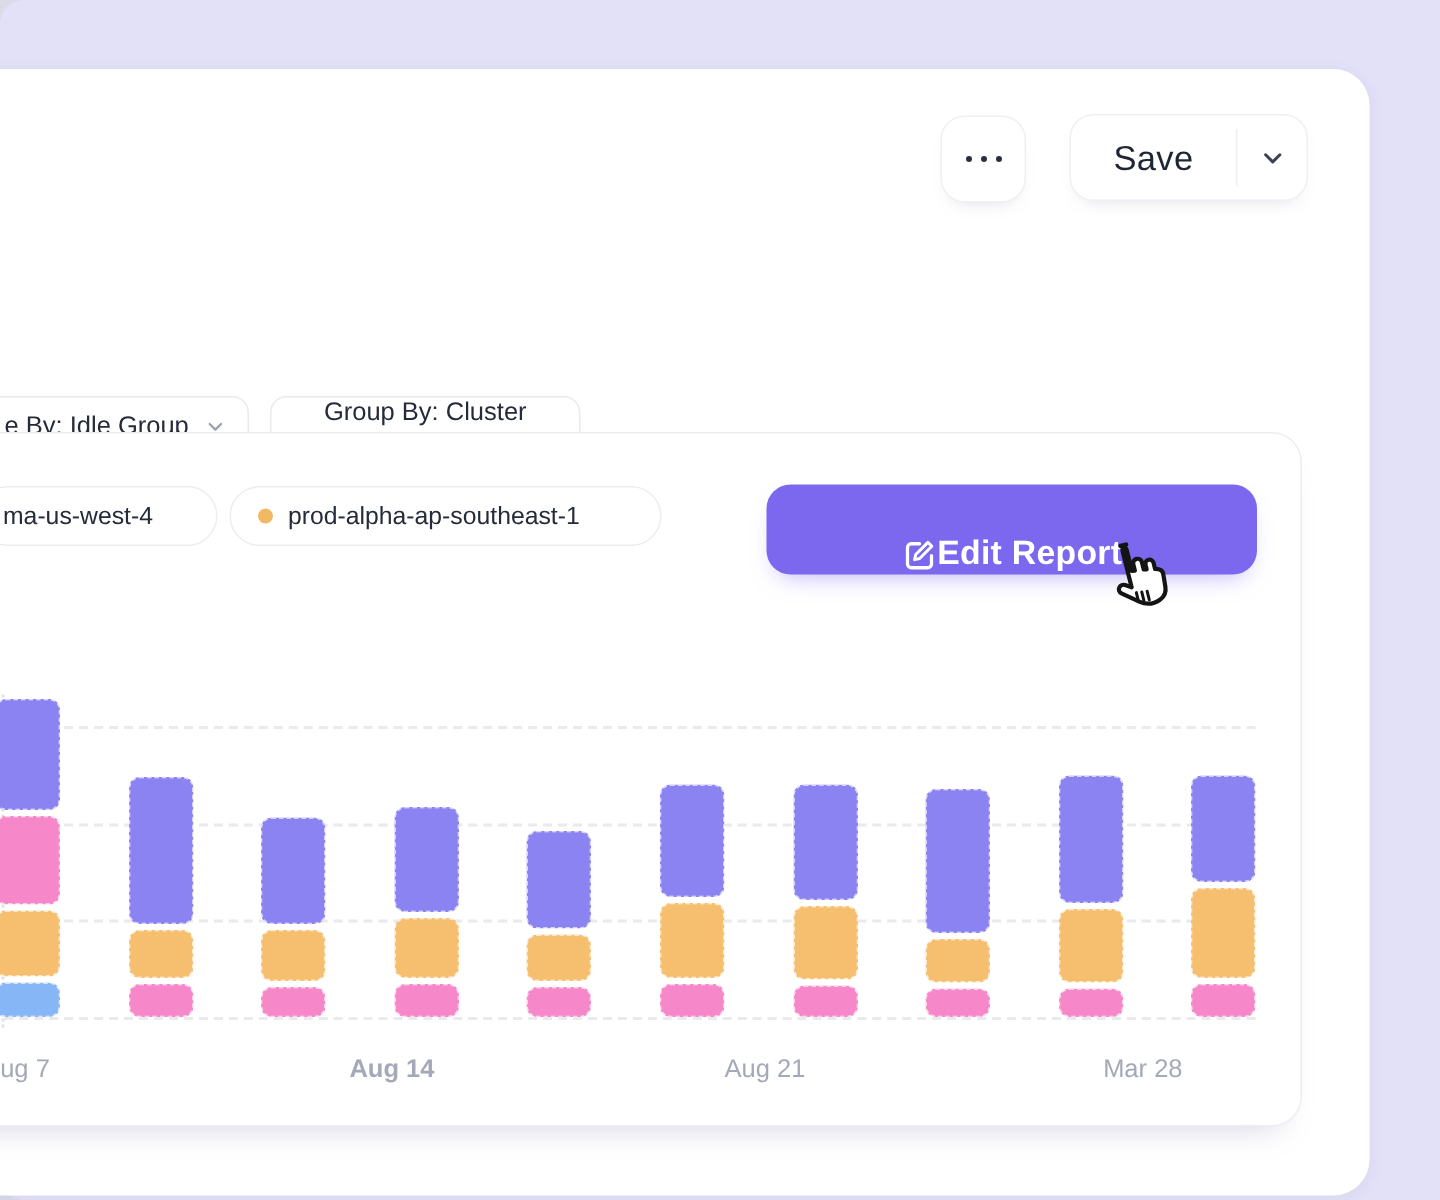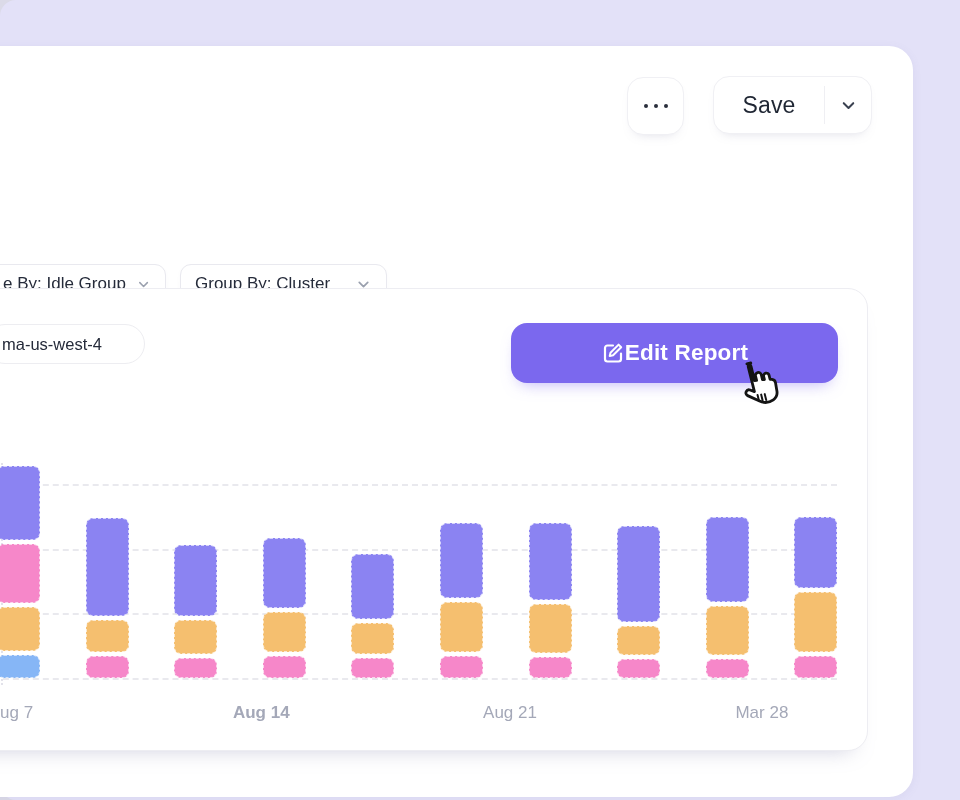--- a/index.html
+++ b/index.html
@@ -18,34 +18,34 @@
             box-shadow:0 6px 12px -8px rgba(130,130,160,.35);cursor:pointer;}
   .save-label{flex:1;display:flex;align-items:center;justify-content:center;font-size:23px;
               color:#1F2633;font-weight:500;letter-spacing:.2px;}
   .save-divider{width:1px;background:#EFEFF3;margin:9px 0;}
   .save-caret{width:46px;display:flex;align-items:center;justify-content:center;}
   
   .dropdown{position:absolute;top:218px;height:40px;background:#fff;border:1px solid #E9E9EF;border-radius:11px;
             display:flex;align-items:center;gap:10px;padding:0 14px;font-size:17px;color:#252B3A;
             box-shadow:0 3px 8px -6px rgba(130,130,160,.3);cursor:pointer;box-sizing:border-box;white-space:nowrap;}
   .dd-slice{left:36px;width:178px;}
-  .dd-group{left:228px;width:207px;}
+  .dd-group{left:228px;width:207px;flex-direction:column;}
   .dropdown .chev{margin-left:auto;}
   
   .chart-card{position:absolute;left:0;top:242px;width:914px;height:461px;background:#fff;
               border:1px solid #EDEDF2;border-radius:20px;
               box-shadow:0 14px 22px -16px rgba(120,120,165,.4);}
   .chip{position:absolute;top:35px;height:40px;background:#fff;border:1px solid #EDEDF1;border-radius:20px;
         display:flex;align-items:center;gap:10px;padding:0 18px;font-size:16.5px;color:#252B3A;
         box-sizing:border-box;white-space:nowrap;cursor:pointer;}
   .chip-1{left:32px;width:160px;padding-left:16px;}
   .chip-2{left:200px;width:288px;}
   .chip-dot{width:10px;height:10px;border-radius:50%;flex:0 0 auto;}
   .edit-btn{position:absolute;left:558px;top:34px;width:327px;height:60px;background:#7B68EE;border:none;
-            border-radius:16px;display:flex;align-items:center;justify-content:center;gap:0;
+            border-radius:16px;display:flex;align-items:flex-end;justify-content:center;gap:0;
             color:#fff;font-size:22.5px;font-weight:600;letter-spacing:.2px;font-family:inherit;
             box-shadow:0 8px 16px -8px rgba(123,104,238,.55);cursor:pointer;}
   .cursor-wrap{position:absolute;left:781px;top:68px;width:52px;height:56px;pointer-events:none;z-index:5;}
   
   .plot{position:absolute;left:0;top:150px;width:914px;height:300px;}
   .gridline{position:absolute;left:0;width:884px;border-top:2px dashed #E9E9EE;}
   .y-axis-dotted{position:absolute;left:48px;top:24px;height:222px;border-left:2px dotted #E2E2EA;}
   .bar{position:absolute;bottom:0;width:43px;display:flex;flex-direction:column-reverse;gap:4px;}
   .seg{border-radius:7px;border:1px dashed rgba(255,255,255,.65);box-sizing:border-box;}
   .x-label{position:absolute;top:264px;width:90px;text-align:center;font-size:17px;color:#A4A8B8;}
@@ -84,20 +84,24 @@
       <span>Group By: Cluster</span>
       <svg class="chev" width="17" height="17" viewBox="0 0 18 18" fill="none">
         <polyline points="4.5,6.8 9,11.3 13.5,6.8" stroke="#9AA0AE" stroke-width="1.8" stroke-linecap="round" stroke-linejoin="round"></polyline>
       </svg>
     </div>
 
     <div class="chart-card">
 
       <div class="chip chip-1">
         <span>ma-us-west-4</span>
+      </div>
+      <div class="chip chip-2">
+        <span class="chip-dot" style="background:#F2B964;"></span>
+        <span>prod-alpha-ap-southeast-1</span>
       </div>
 
       <button class="edit-btn">
         <svg width="24" height="24" viewBox="0 0 24 24" fill="none">
           <path d="M20 12.5 V18 a2.5 2.5 0 0 1 -2.5 2.5 h-11 A2.5 2.5 0 0 1 4 18 V7 a2.5 2.5 0 0 1 2.5 -2.5 H12" stroke="#fff" stroke-width="2.2" stroke-linecap="round" stroke-linejoin="round"></path>
           <path d="M17.6 3.6 l2.6 2.6 L12.1 14.3 l-3.4 .8 .8 -3.4 z" stroke="#fff" stroke-width="2" stroke-linejoin="round"></path>
         </svg>
         <span>Edit Report</span>
       </button>
 

